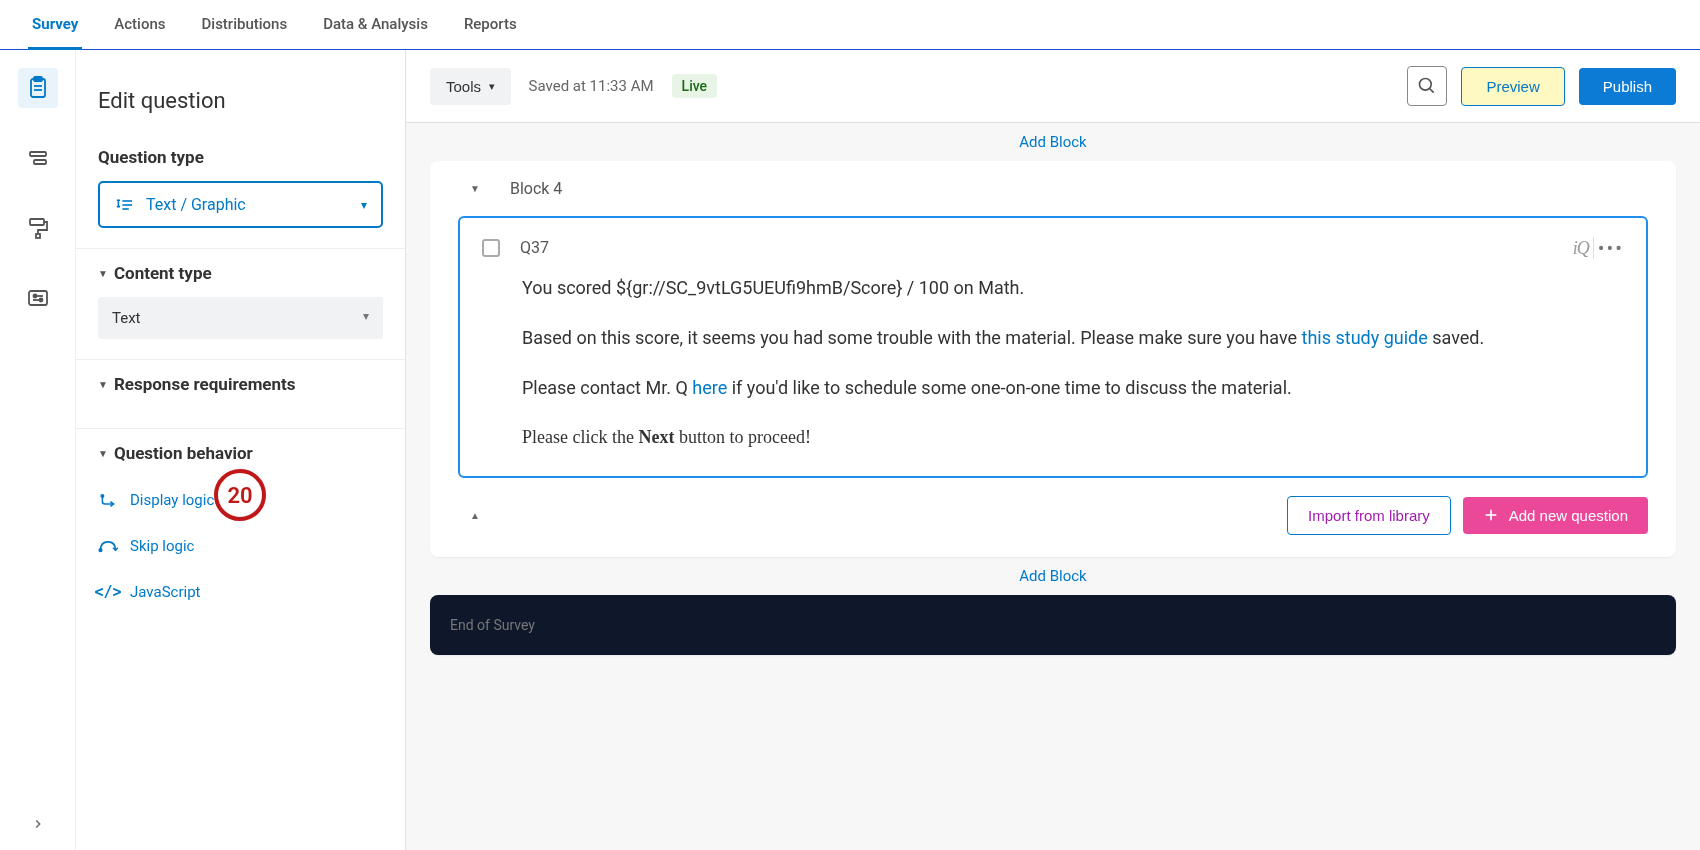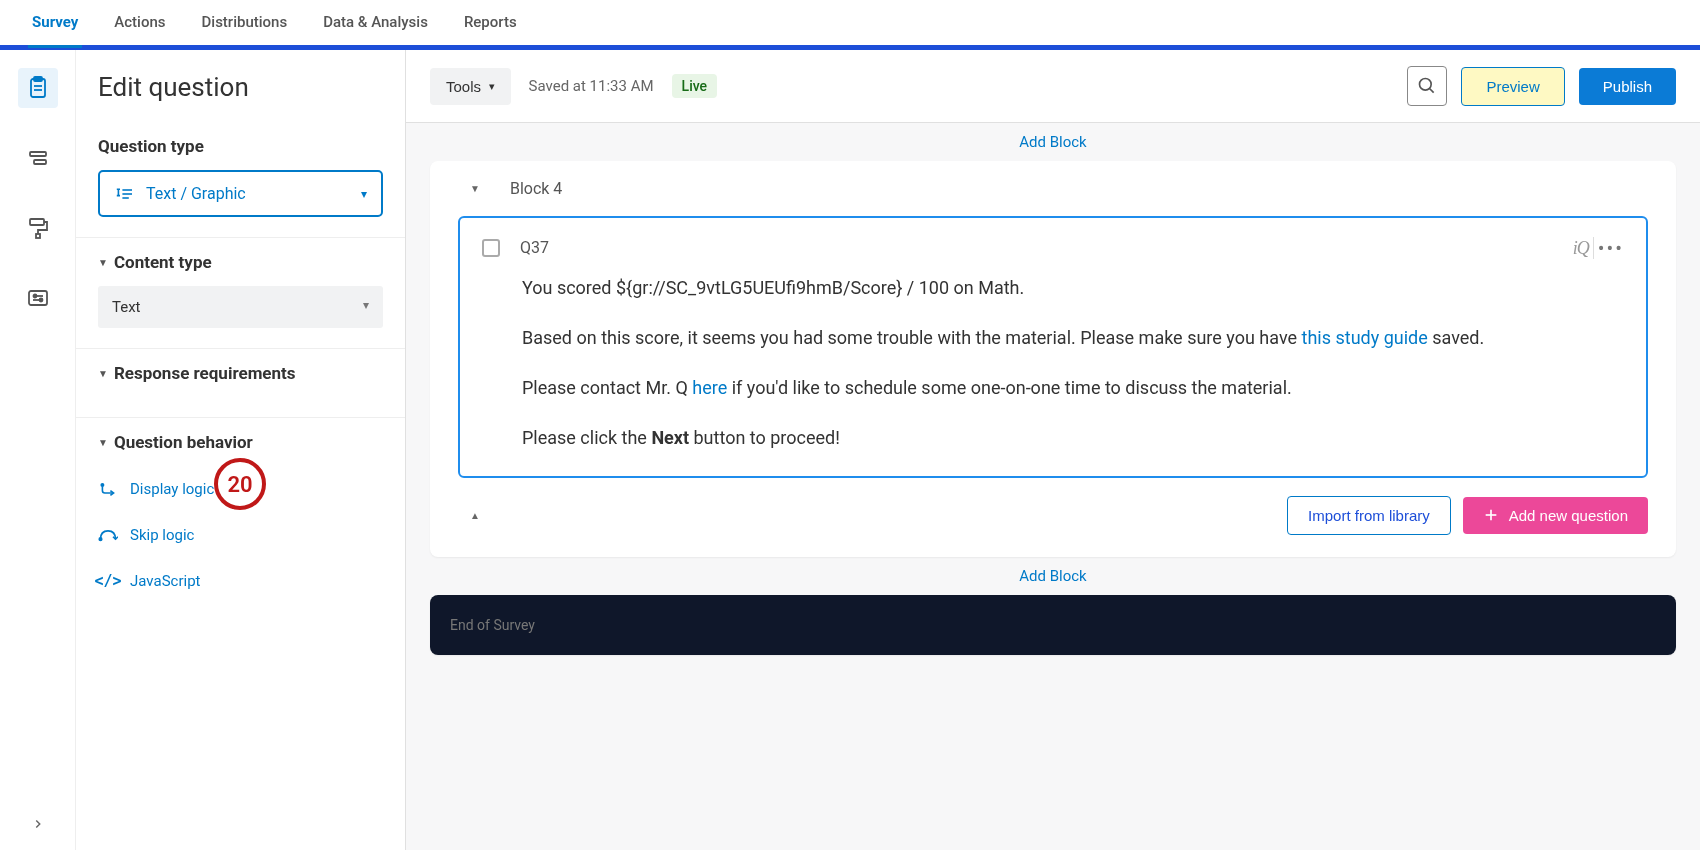--- a/index.html
+++ b/index.html
@@ -1,30 +1,30 @@
 <!DOCTYPE html>
 <html><head>
   <meta charset="utf-8">
   <style>
     * { box-sizing: border-box; margin: 0; padding: 0; }
     body { font-family: -apple-system, BlinkMacSystemFont, 'Segoe UI', Roboto, Arial, sans-serif; background: #fff; color: #333; font-size: 14px; }
     
-    .top-tabs { display: flex; gap: 28px; padding: 0 28px; border-bottom: 5px solid #1d4ed8; height: 50px; align-items: center; }
+    .top-tabs { display: flex; gap: 28px; padding: 0 28px; border-bottom: 1px solid #1d4ed8; height: 50px; align-items: center; }
     .top-tab { color: #555; cursor: pointer; font-size: 15px; font-weight: 500; padding: 14px 4px; border-bottom: 3px solid transparent; margin-bottom: -1px; }
     .top-tab.active { color: #007ac8; font-weight: 700; border-bottom-color: #007ac8; }
     
     .main-area { display: flex; height: calc(100vh - 50px); }
     
     .rail { width: 76px; border-right: 1px solid #eee; display: flex; flex-direction: column; align-items: center; padding-top: 18px; gap: 30px; background: #fff; position: relative; }
     .rail-item { width: 40px; height: 40px; display: flex; align-items: center; justify-content: center; border-radius: 4px; cursor: pointer; color: #555; }
     .rail-item.active { background: #e8f3fb; color: #007ac8; }
     .rail-expand { position: absolute; bottom: 16px; color: #666; cursor: pointer; }
     
     .sidebar { width: 330px; border-right: 1px solid #e0e0e0; padding: 22px 0 0 0; background: #fff; overflow-y: auto; }
-    .sidebar-title { font-size: 26px; font-weight: 400; padding: 0 22px 20px; color: #333; }
+    .sidebar-title { font-size: 22px; font-weight: 400; padding: 0 22px 20px; color: #333; margin-top: 16px; }
     .section { border-bottom: 1px solid #eee; padding: 14px 22px 20px; }
     .section-header { font-size: 17px; font-weight: 700; color: #333; margin-bottom: 14px; display: flex; align-items: center; gap: 6px; }
     .section-header .caret { font-size: 10px; color: #555; }
     
     .qtype-select { border: 2px solid #007ac8; border-radius: 5px; padding: 12px 14px; display: flex; align-items: center; gap: 12px; color: #007ac8; font-size: 16px; cursor: pointer; }
     .qtype-select .chev { margin-left: auto; color: #007ac8; font-size: 12px; }
     
     .content-select { background: #f1f2f3; border-radius: 3px; padding: 12px 14px; display: flex; align-items: flex-start; justify-content: space-between; font-size: 15px; color: #333; cursor: pointer; }
     .content-select .chev { color: #777; font-size: 12px; }
     
@@ -61,21 +61,21 @@
     .divider-v { width: 1px; height: 22px; background: #ddd; }
     .more-icon { font-size: 20px; letter-spacing: 2px; cursor: pointer; color: #777; }
     
     .q-content { margin-left: 40px; margin-top: 14px; font-size: 18px; color: #333; line-height: 1.55; }
     .q-content p { margin-bottom: 22px; }
     .q-content a { color: #007ac8; text-decoration: none; }
     .q-content strong { font-weight: 700; }
     
     .block-footer { display: flex; justify-content: flex-end; gap: 12px; padding: 18px 28px 22px; align-items: center; }
     .block-footer .caret-up { margin-right: auto; margin-left: 12px; font-size: 10px; color: #666; cursor: pointer; }
-    .import-btn { border: 1px solid #007ac8; color: #1d4ed8; background: #fff; padding: 10px 20px; border-radius: 4px; font-size: 15px; cursor: pointer; font-weight: 500; }
+    .import-btn { border: 1px solid #007ac8; color: #a21caf; background: #fff; padding: 10px 20px; border-radius: 4px; font-size: 15px; cursor: pointer; font-weight: 500; }
     .add-q-btn { background: #ec4899; color: #fff; border: none; padding: 10px 20px; border-radius: 4px; font-size: 15px; cursor: pointer; font-weight: 500; display: flex; align-items: center; gap: 10px; }
     
     .end-block { background: #0f172a; margin: 0 24px; border-radius: 8px; padding: 22px 20px; box-shadow: 0 1px 2px rgba(0,0,0,0.06); font-size: 14px; color: #777; }
     
     .annotation-circle { position: absolute; width: 52px; height: 52px; border: 4px solid #c01818; border-radius: 50%; display: flex; align-items: center; justify-content: center; color: #c01818; font-size: 22px; font-weight: 600; pointer-events: none; }
   </style>
 </head>
 <body>
 
 <div class="top-tabs">
@@ -236,21 +236,21 @@
           <div class="q-content">
             <p>
               <span>You scored </span><span>${gr://SC_9vtLG5UEUfi9hmB/Score}</span><span> / 100 on Math.</span>
             </p>
             <p>
               <span>Based on this score, it seems you had some trouble with the material. Please make sure you have </span><a href="#">this study guide</a><span> saved.</span>
             </p>
             <p>
               <span>Please contact Mr. Q </span><a href="#">here</a><span> if you'd like to schedule some one-on-one time to discuss the material.</span>
             </p>
-            <p style="margin-bottom:0;">
+            <p style="margin-bottom:0;font-family:Liberation Serif, serif;">
               <span>Please click the </span><strong>Next</strong><span> button to proceed!</span>
             </p>
           </div>
         </div>
 
         <div class="block-footer">
           <span class="caret-up">▲</span>
           <button class="import-btn">Import from library</button>
           <button class="add-q-btn">
             <svg width="16" height="16" viewBox="0 0 24 24" fill="none" stroke="currentColor" stroke-width="2.5">

